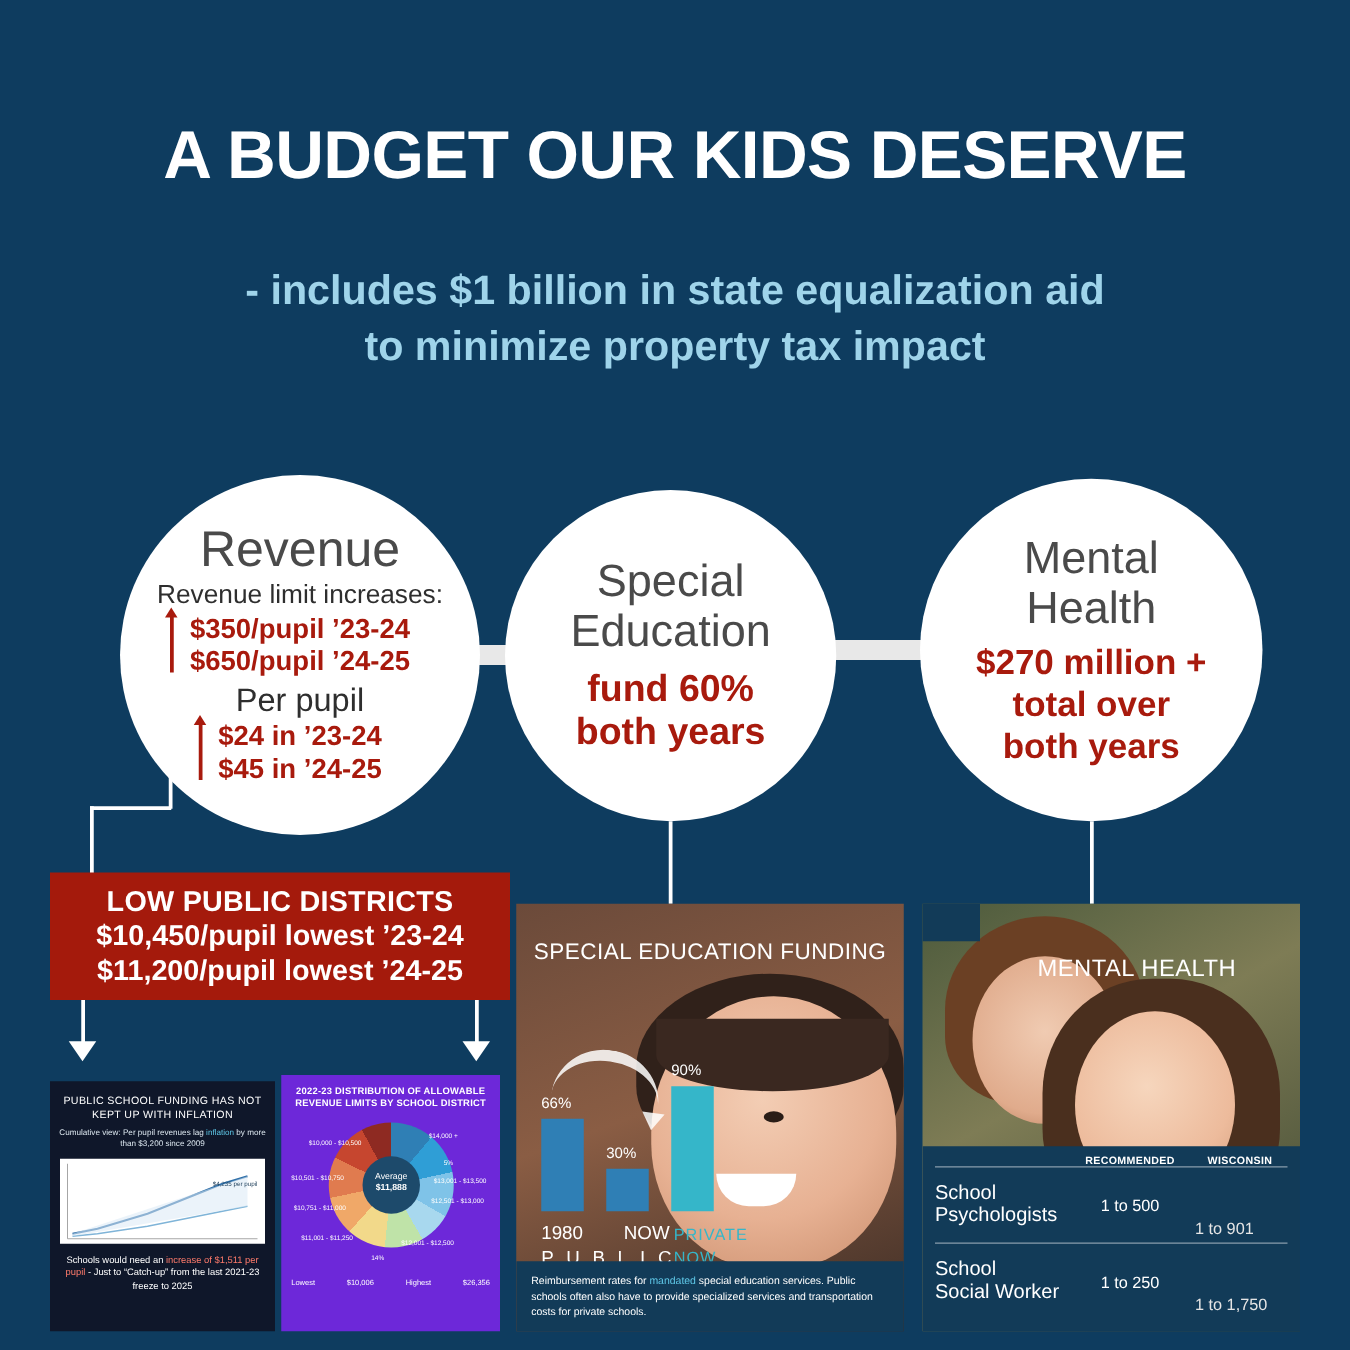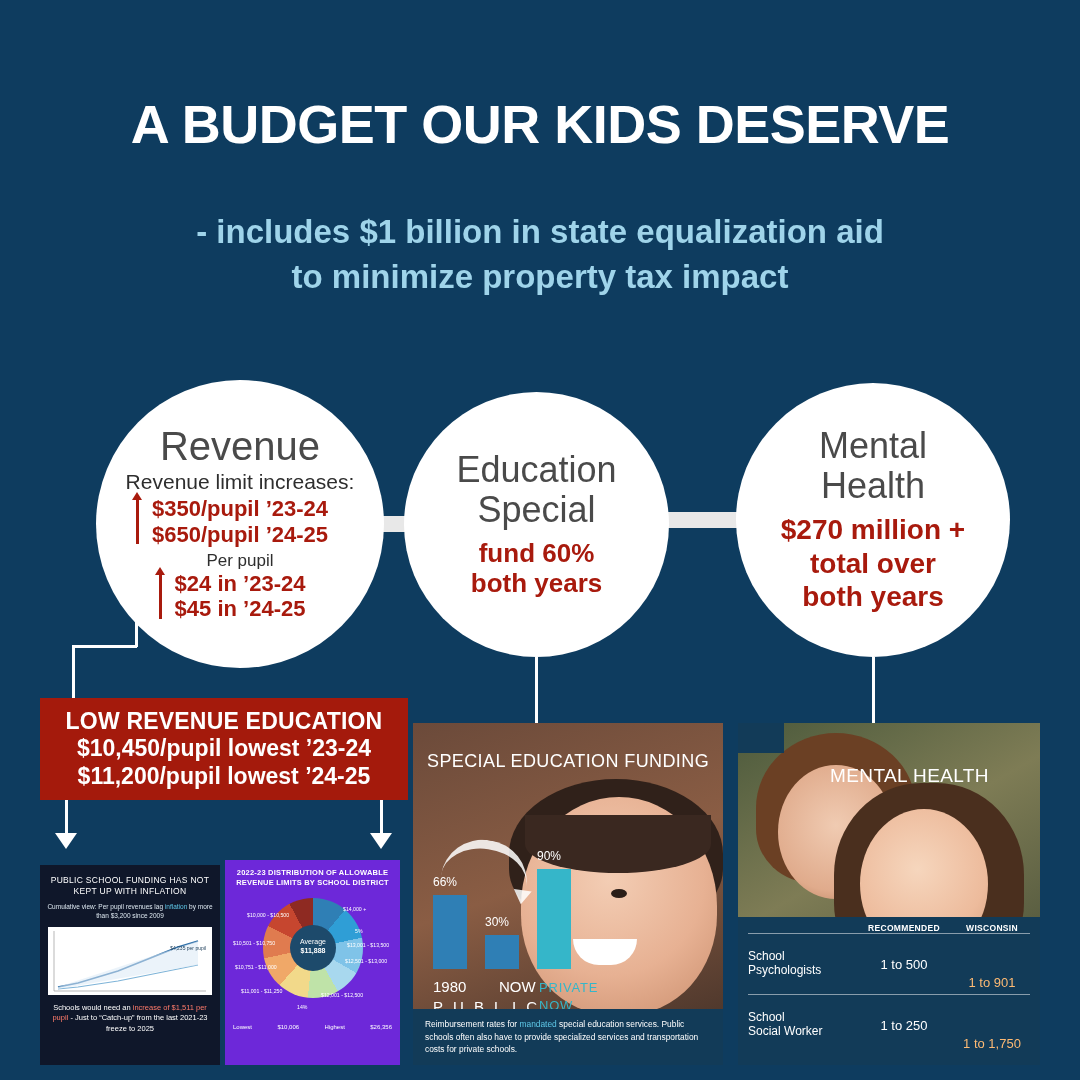--- a/index.html
+++ b/index.html
@@ -80,21 +80,21 @@
   
   #circle-revenue {
     left: 96px;
     top: 380px;
     width: 288px;
     height: 288px;
   }
   #circle-revenue .c-head { font-size: 40px; margin-bottom: 4px; }
   .rev-sub { font-size: 21px; color: #2e2e2e; margin-bottom: 2px; }
   .rev-line { font-size: 22px; color: #a81a0d; font-weight: bold; line-height: 1.18; }
-  .rev-perpupil { font-size: 17px; color: #2e2e2e; margin-top: 3px; }
+  .rev-perpupil { font-size: 26px; color: #2e2e2e; margin-top: 3px; }
   .rev-rows { position: relative; display: inline-block; }
   .arrow-up {
     position: absolute;
     left: -16px;
     top: 2px;
     width: 3px;
     height: 46px;
     background: #a81a0d;
   }
   .arrow-up::before {
@@ -108,21 +108,21 @@
   }
 
   
   #circle-sped {
     left: 404px;
     top: 392px;
     width: 265px;
     height: 265px;
   }
   #circle-sped .c-head { font-size: 36px; line-height: 1.1; }
-  #circle-sped .c-red { font-size: 26px; line-height: 1.15; margin-top: 10px; }
+  #circle-sped .c-red { font-size: 30px; line-height: 1.15; margin-top: 10px; }
 
   
   #circle-mh {
     left: 736px;
     top: 383px;
     width: 274px;
     height: 274px;
   }
   #circle-mh .c-head { font-size: 36px; line-height: 1.1; }
   #circle-mh .c-red { font-size: 28px; line-height: 1.2; margin-top: 8px; }
@@ -427,23 +427,23 @@
   }
   .mh-thead .sp1 { width: 104px; }
   .mh-thead .sp2 { width: 104px; text-align: center; }
   .mh-thead .sp3 { width: 72px; text-align: center; }
   .mh-row {
     display: flex;
     align-items: center;
     border-top: 1px solid rgba(255,255,255,.5);
     padding: 4px 0;
   }
-  .mh-row .lbl { width: 104px; font-size: 12px; line-height: 1.15; }
+  .mh-row .lbl { width: 104px; font-size: 16px; line-height: 1.15; }
   .mh-row .rec { width: 104px; font-size: 13px; text-align: center; }
-  .mh-row .wis { width: 72px; font-size: 13px; text-align: center; color: #fdba74; margin-top: 37px; }
+  .mh-row .wis { width: 72px; font-size: 13px; color: #e5e5e5; margin-top: 37px; }
 
   .corner-tab {
     position: absolute;
     left: 0; top: 0;
     width: 46px; height: 30px;
     background: #123b58;
   }
 </style>
 </head>
 <body>
@@ -470,22 +470,22 @@
     </div>
     <div class="rev-perpupil">Per pupil</div>
     <div class="rev-rows">
       <span class="arrow-up"></span>
       <div class="rev-line">$24 in ’23-24</div>
       <div class="rev-line">$45 in ’24-25</div>
     </div>
   </div>
 
   <div class="circle" id="circle-sped">
+    <div class="c-head">Special</div>
     <div class="c-head">Education</div>
-    <div class="c-head">Special</div>
     <div class="c-red">fund 60%</div>
     <div class="c-red" style="margin-top:0">both years</div>
   </div>
 
   <div class="circle" id="circle-mh">
     <div class="c-head">Mental</div>
     <div class="c-head">Health</div>
     <div class="c-red">$270 million +</div>
     <div class="c-red" style="margin-top:0">total over</div>
     <div class="c-red" style="margin-top:0">both years</div>
@@ -493,21 +493,21 @@
 
   <div class="line-v" style="left:72px; top:645px; height:55px;"></div>
   <div class="line-h" style="left:72px; top:645px; width:65px;"></div>
   <div class="line-v" style="left:135px; top:620px; height:27px;"></div>
 
   <div class="line-v" style="left:535px; top:657px; height:66px;"></div>
 
   <div class="line-v" style="left:872px; top:657px; height:66px;"></div>
 
   <div id="low-revenue-box">
-    <div class="lr-title">LOW REVENUE EDUCATION</div>
+    <div class="lr-title">LOW PUBLIC DISTRICTS</div>
     <div class="lr-line">$10,450/pupil lowest ’23-24</div>
     <div class="lr-line">$11,200/pupil lowest ’24-25</div>
   </div>
 
   <div class="line-v" style="left:65px; top:800px; height:35px;"></div>
   <div class="arrow-down-white" style="left:55px; top:833px;"></div>
   <div class="line-v" style="left:380px; top:800px; height:35px;"></div>
   <div class="arrow-down-white" style="left:370px; top:833px;"></div>
 
   <div class="card" id="card-inflation">

